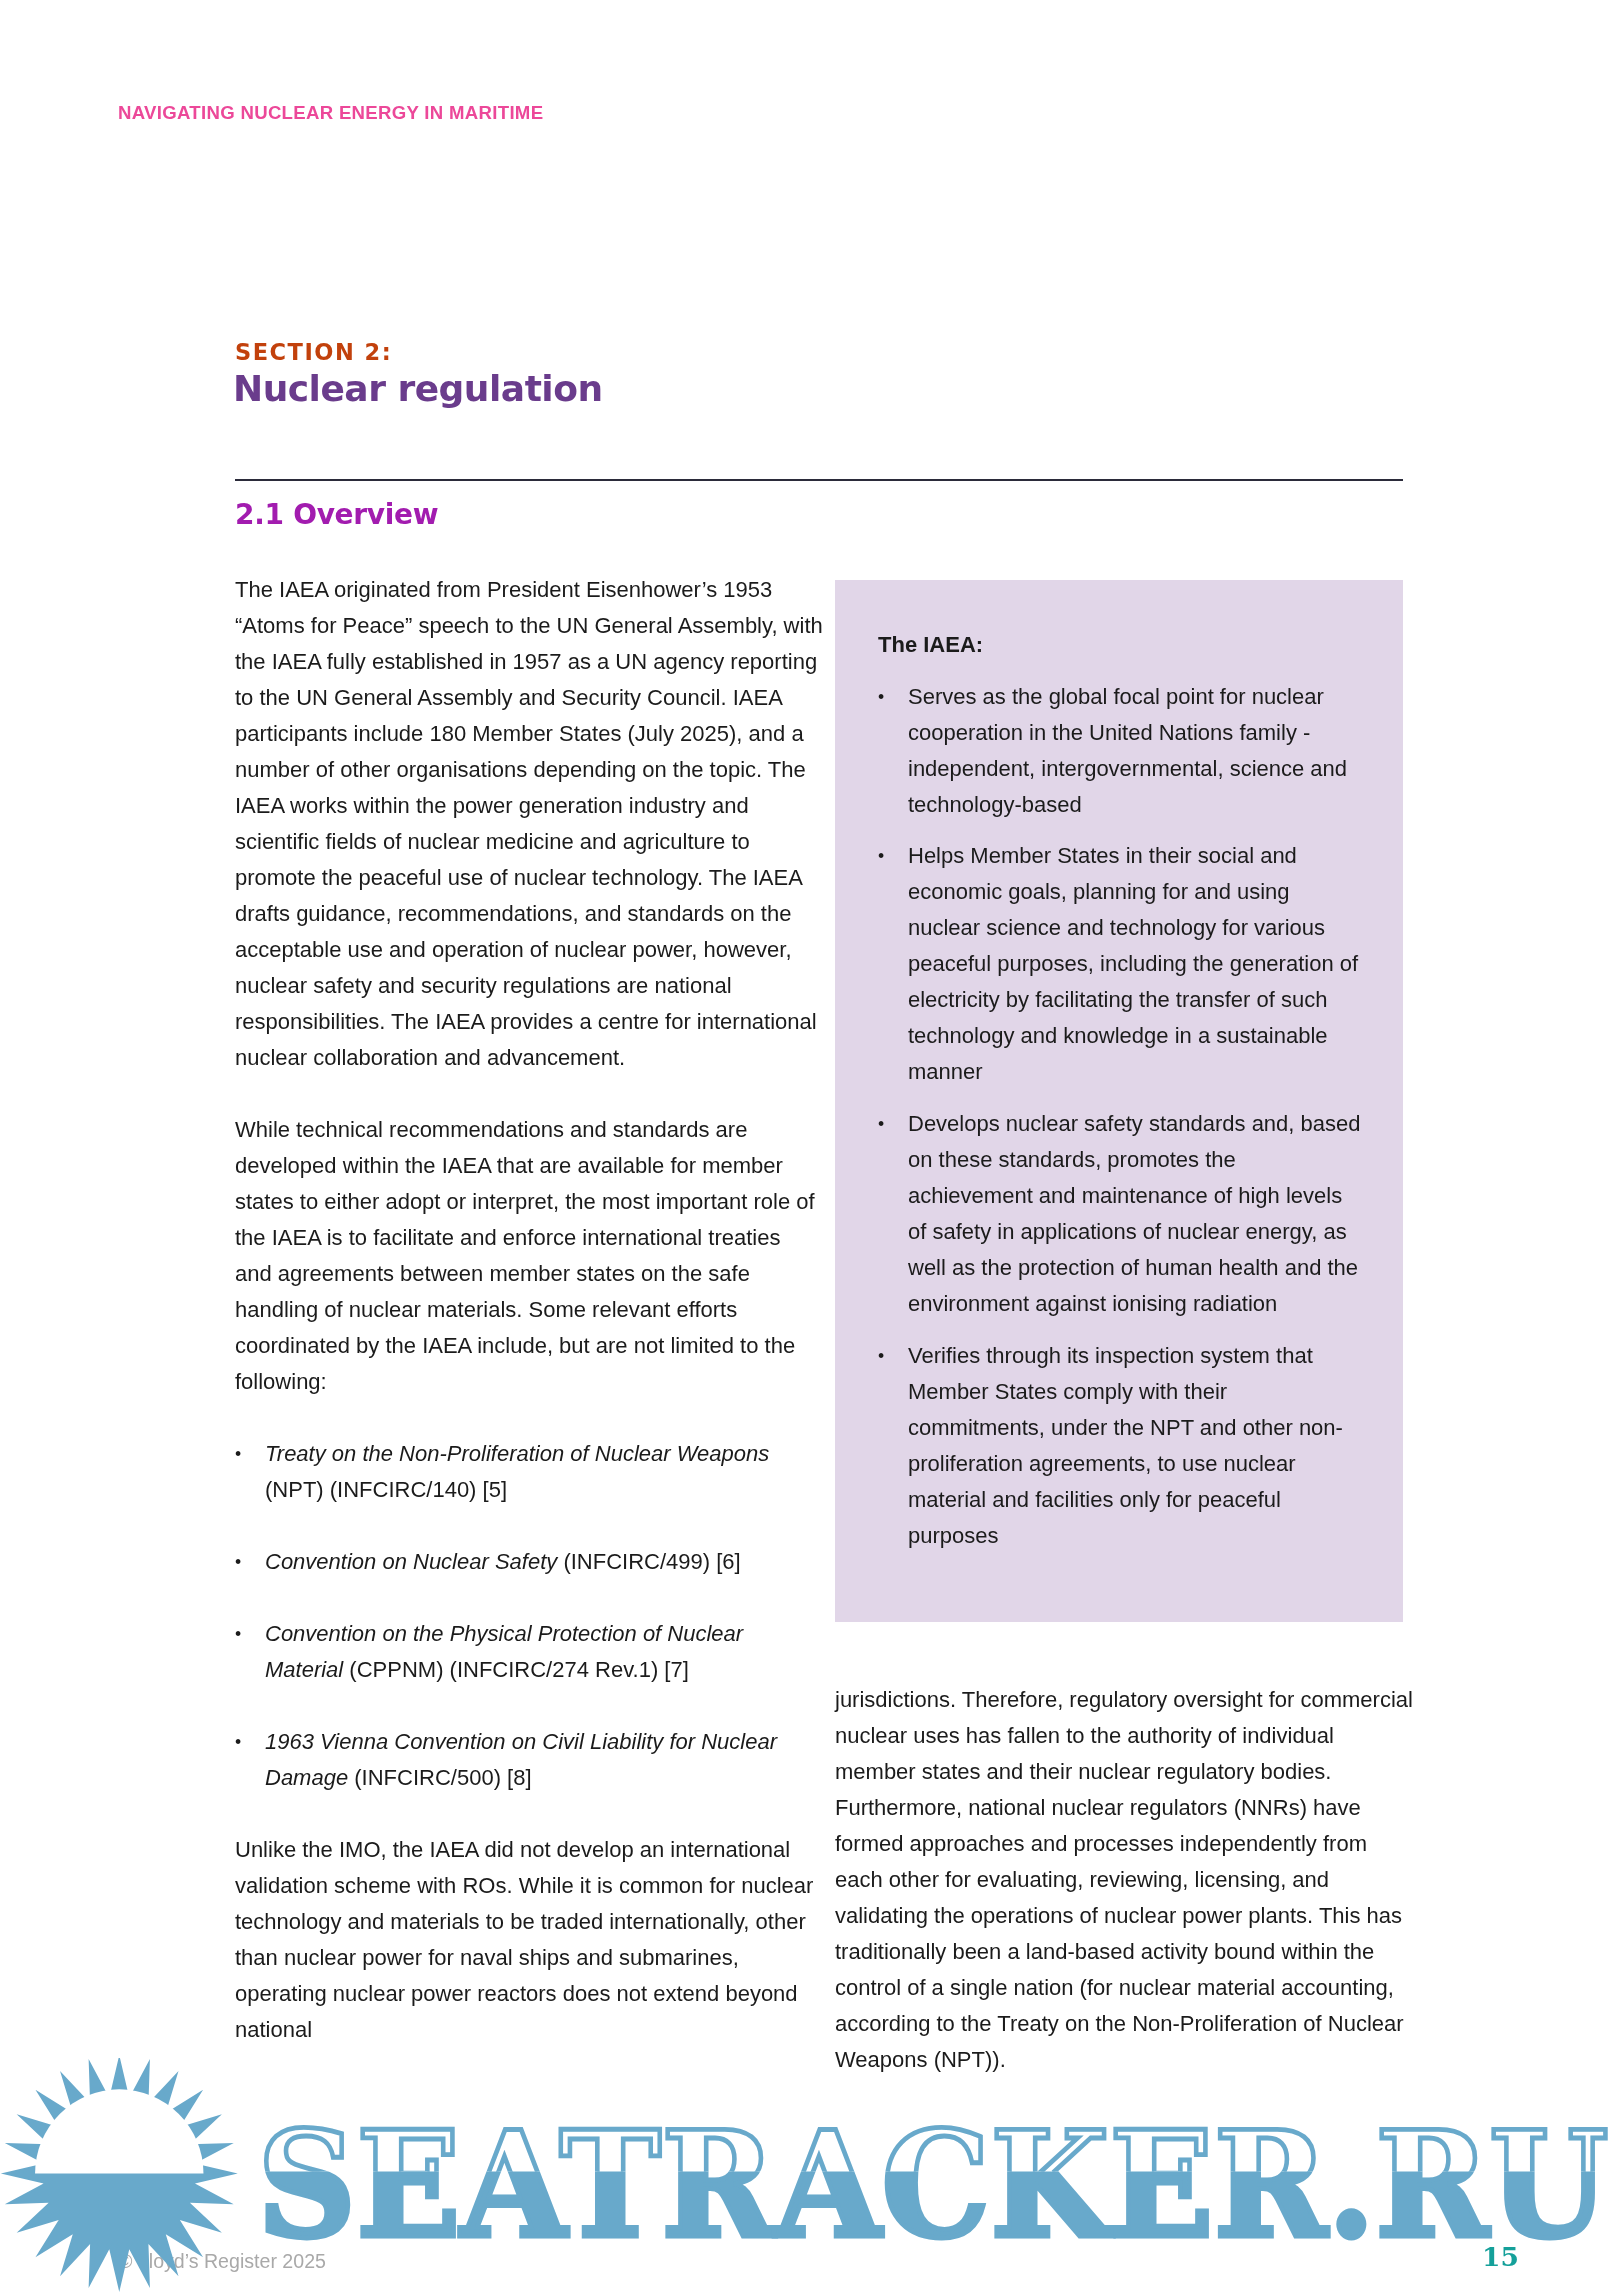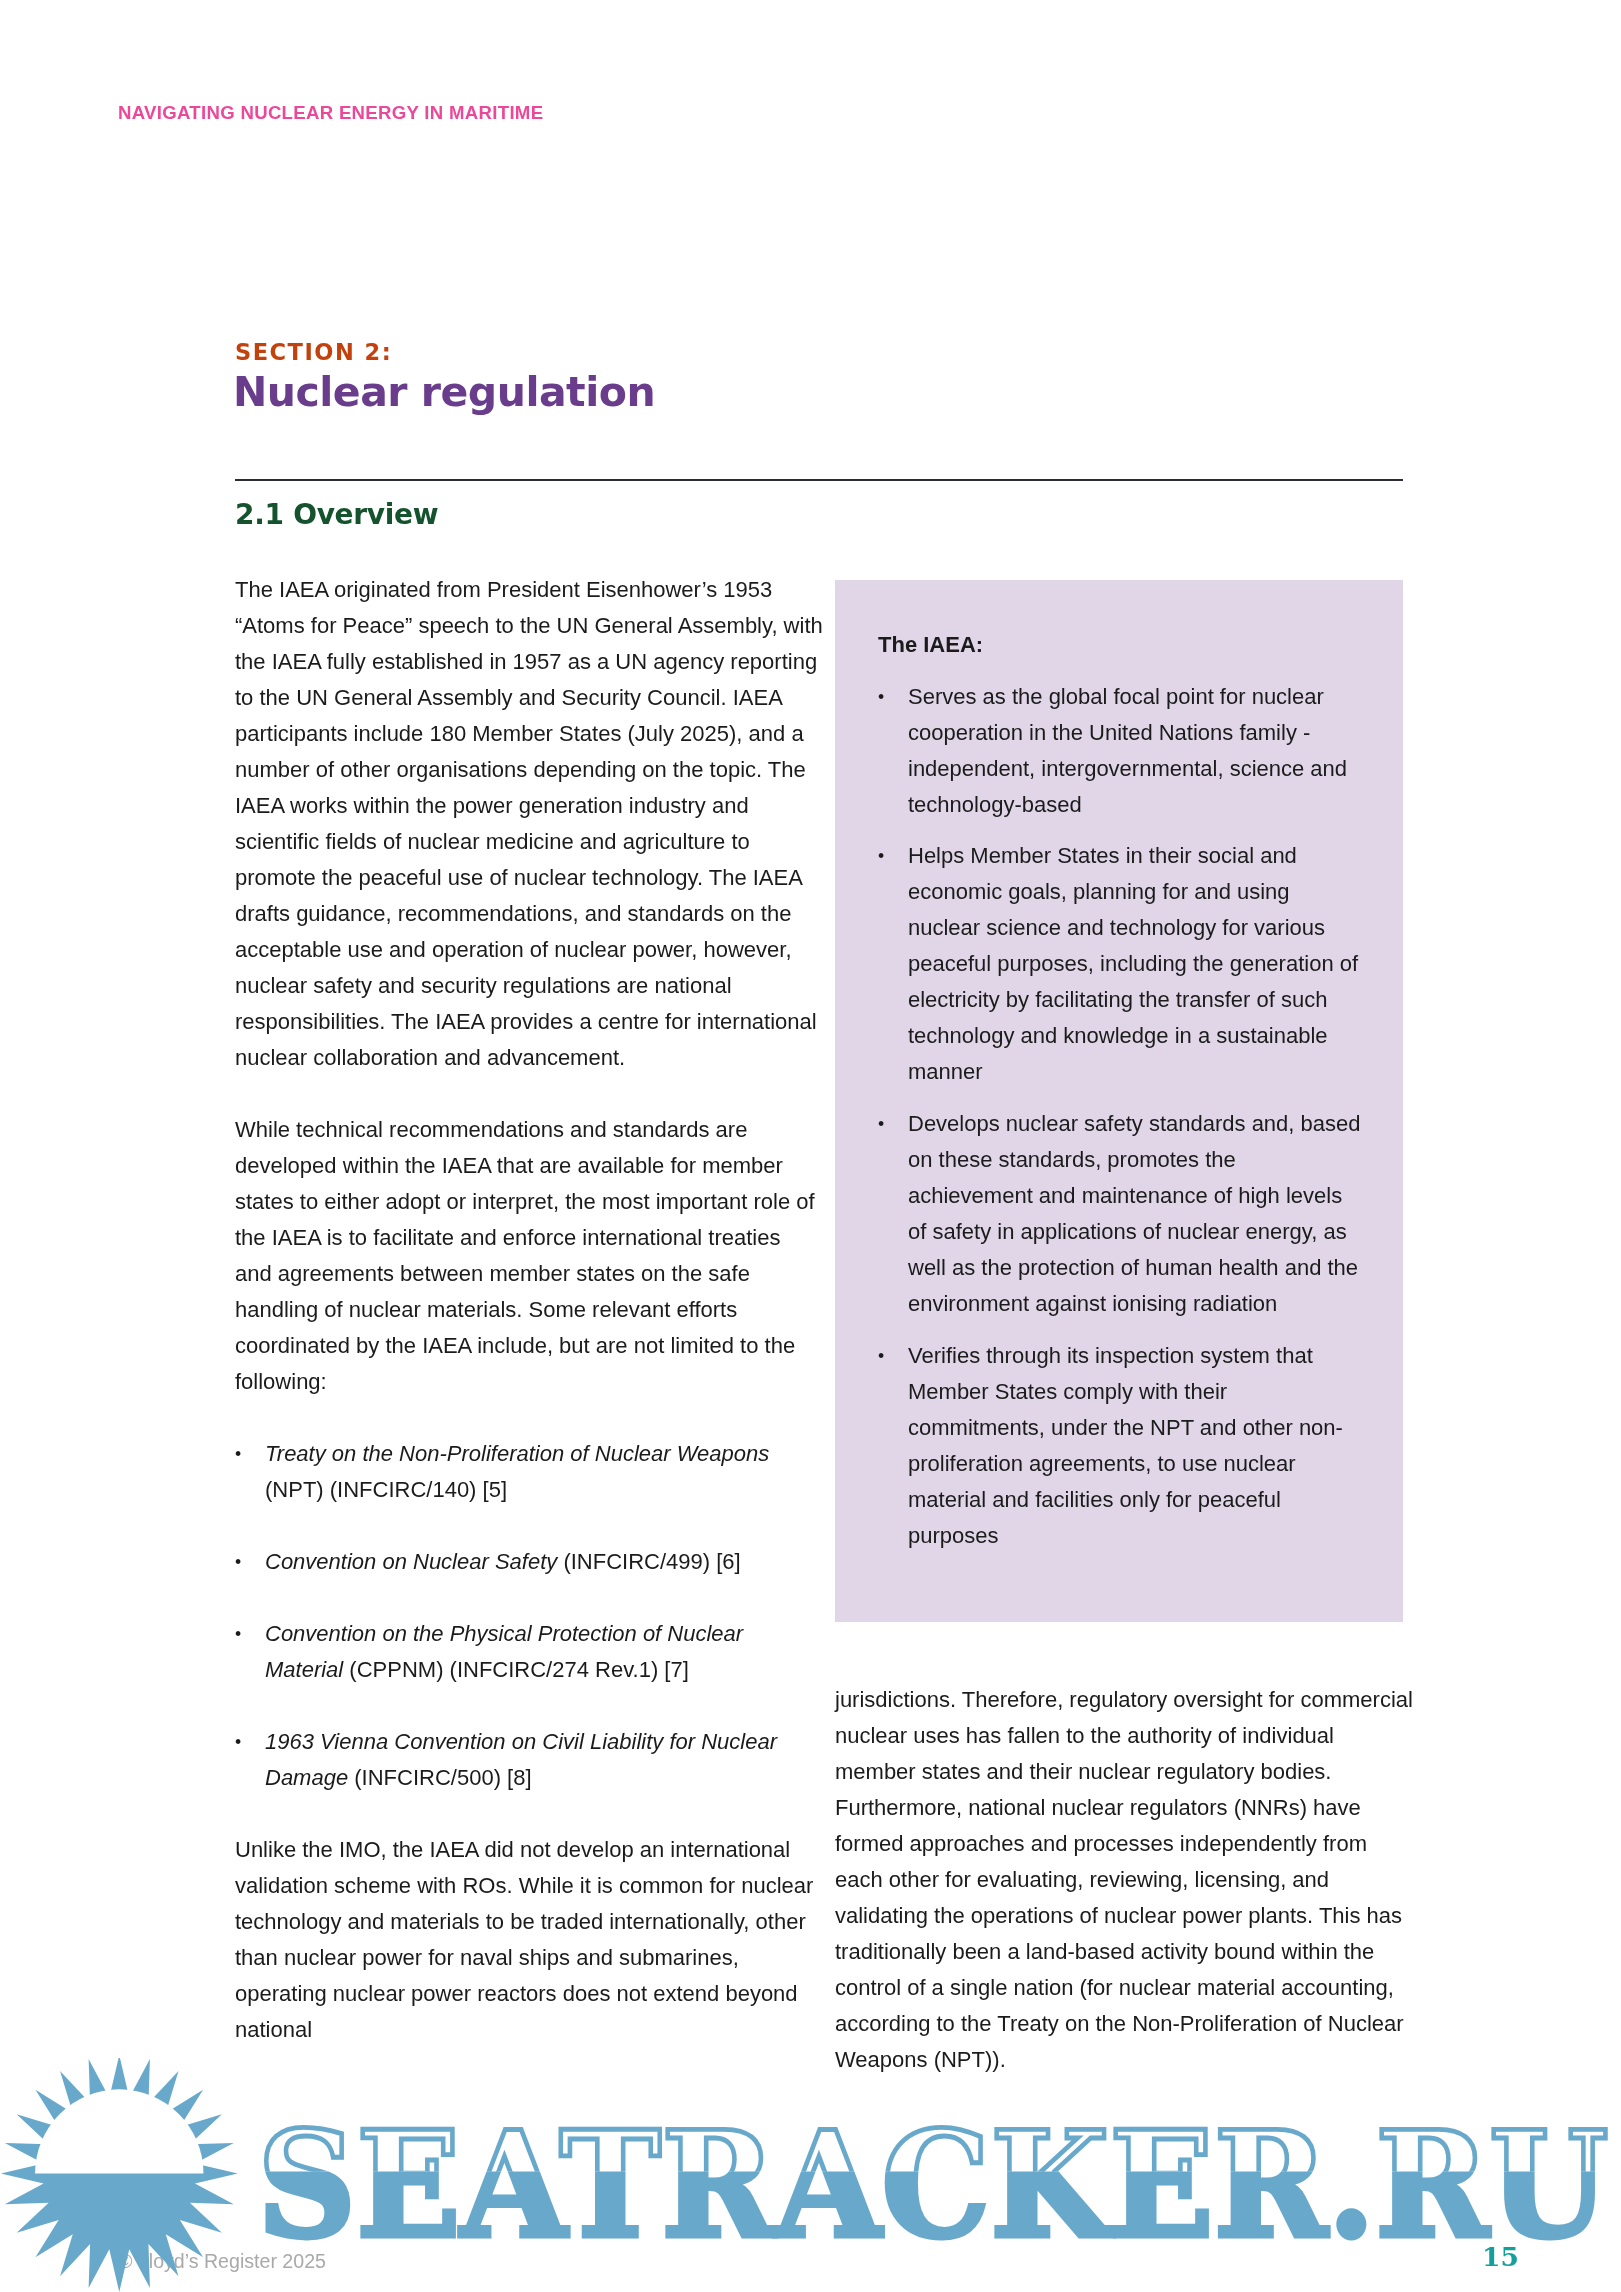--- a/index.html
+++ b/index.html
@@ -2,24 +2,24 @@
 <html><head>
 <meta charset="utf-8">
 <style>
   html, body { margin: 0; padding: 0; background: #ffffff; }
   body { width: 1621px; height: 2293px; position: relative; overflow: hidden;
          font-family: "Liberation Sans", sans-serif; color: #1b1b1b; }
   .running-head { position: absolute; left: 118px; top: 102px; font-size: 18.6px; font-weight: bold;
                   color: #ec4899; letter-spacing: 0.3px; }
   .section-label { position: absolute; left: 235px; top: 339px; font-size: 22.5px; letter-spacing: 1.5px;
                    color: #c2410c; font-family: "DejaVu Sans", sans-serif; font-weight: bold; }
-  .section-title { position: absolute; left: 233px; top: 368px; font-size: 41px; color: #6a3c8c;
+  .section-title { position: absolute; left: 233px; top: 368px; font-size: 36px; color: #6a3c8c;
                    font-family: "DejaVu Sans", sans-serif; font-weight: bold; letter-spacing: -0.5px; }
   .divider { position: absolute; left: 235px; top: 479px; width: 1168px; height: 2px; background: #2b2b3a; }
-  .subsection-title { position: absolute; left: 235px; top: 498px; font-size: 28px; color: #14532d;
+  .subsection-title { position: absolute; left: 235px; top: 498px; font-size: 28px; color: #a21caf;
                       font-family: "DejaVu Sans", sans-serif; font-weight: bold; letter-spacing: -0.3px; }
   .col { position: absolute; font-size: 22px; line-height: 36px; }
   .col p { margin: 0; }
   .col-left { left: 235px; top: 572px; width: 588px; }
   .para-gap { height: 36px; }
   .bullets { list-style: none; margin: 0; padding: 0; }
   .bullets li { position: relative; padding-left: 30px; }
   .bullets li .dot { position: absolute; left: 0; top: 0; font-size: 17.6px; }
   .treaty-list li { margin-bottom: 36px; }
   .treaty-list li:last-child { margin-bottom: 36px; }

